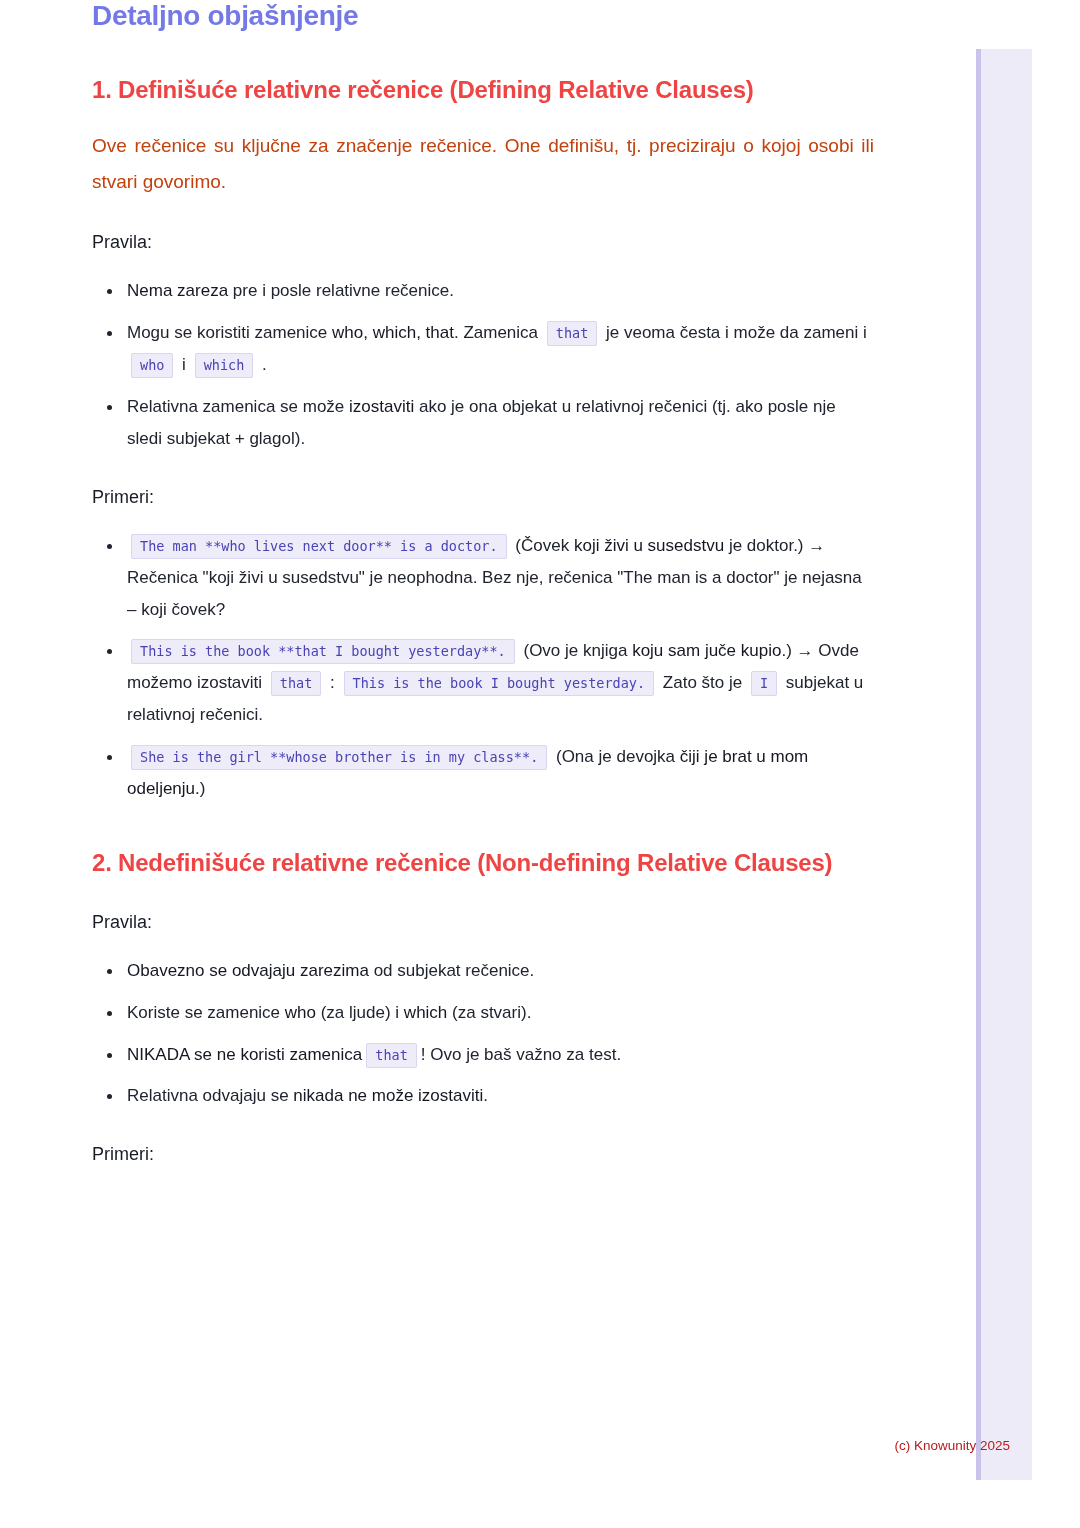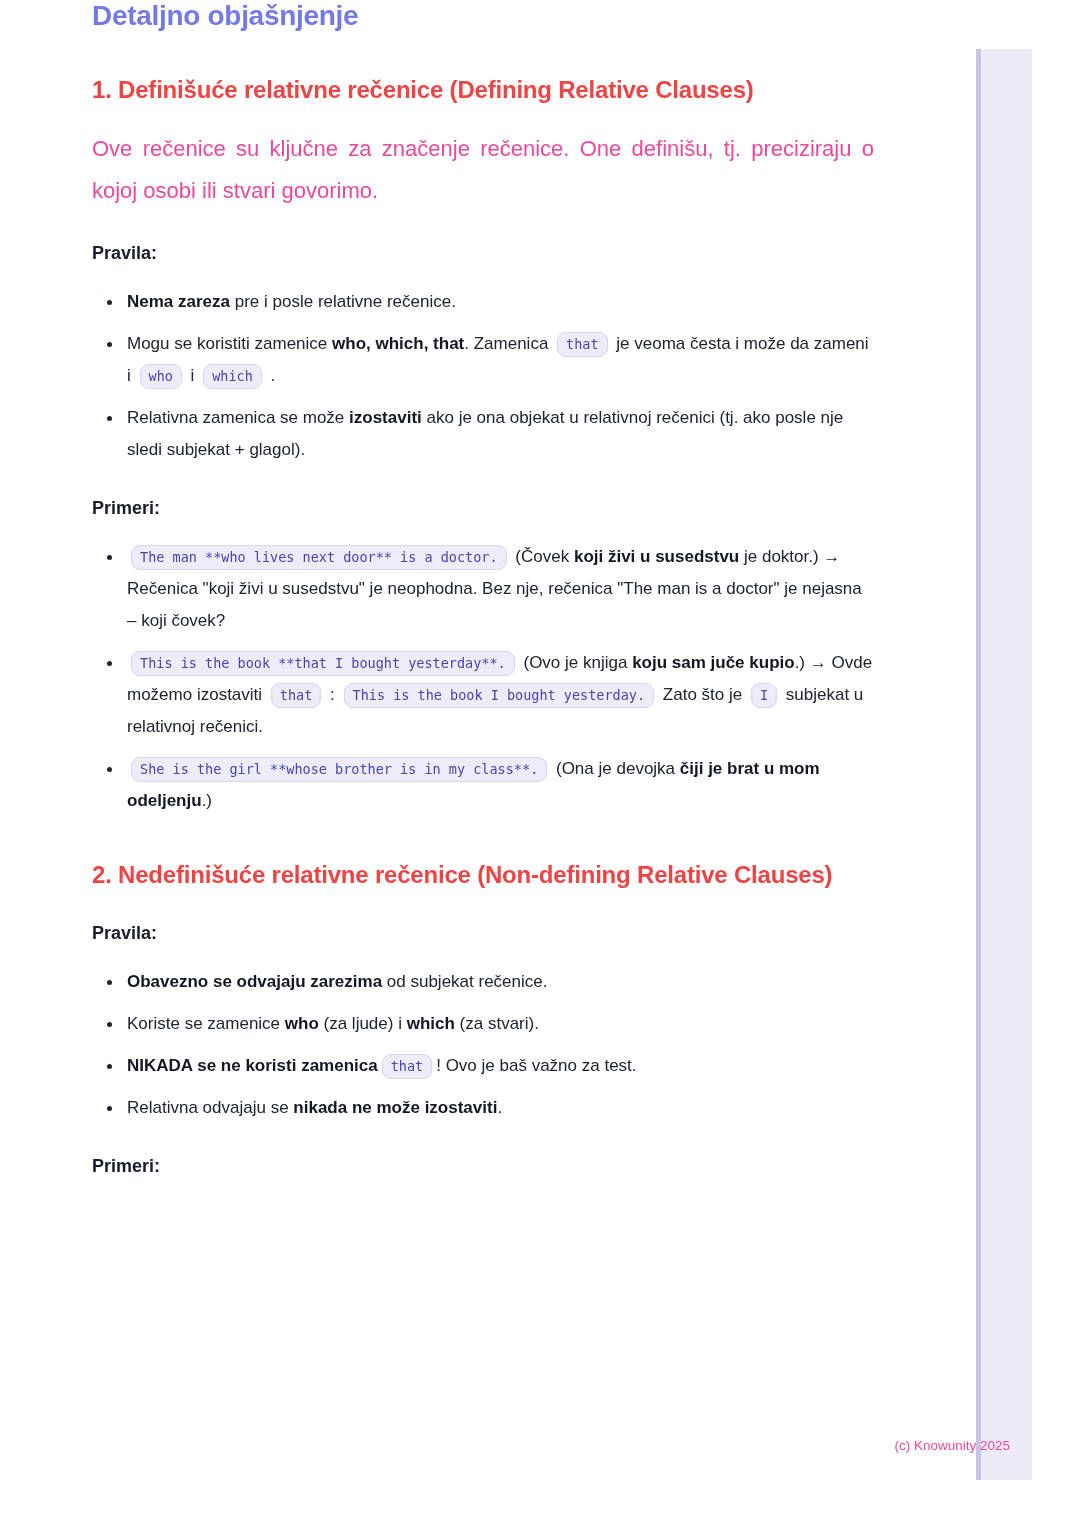--- a/index.html
+++ b/index.html
@@ -35,64 +35,64 @@
   }
   h2.section-heading {
     font-size: 24px;
     font-weight: 700;
     color: #ef4444;
     margin: 42px 0 0 0;
     line-height: 1.35;
     letter-spacing: -0.2px;
   }
   p.section-intro {
-    font-size: 22px;
+    font-size: 19px;
     line-height: 1.88;
     text-align: justify;
     margin: 22px 0 0 0;
-    color: #ec4899;
+    color: #c2410c;
   }
   p.list-label {
     font-size: 18px;
-    font-weight: 700;
+    font-weight: 400;
     color: #191d28;
     margin: 32px 0 0 0;
   }
   ul.runs-list {
     margin: 22px 0 0 0;
     padding-left: 31px;
   }
   ul.runs-list:empty { display: none; margin: 0; }
   ul.runs-list li {
     font-size: 17px;
     line-height: 1.88;
     margin-bottom: 10px;
     padding-left: 4px;
   }
   ul.runs-list li::marker { color: #20242f; font-size: 15px; }
-  strong { color: #151823; font-weight: 700; }
+  strong { color: #151823; font-weight: 400; }
   code.inline-chip {
     font-family: "DejaVu Sans Mono", monospace;
     font-size: 13.5px;
     color: #4a43b5;
     background: #edecf8;
     border: 1px solid #d9d6f1;
-    border-radius: 9px;
+    border-radius: 2px;
     padding: 3px 8px 4px 8px;
     margin: 0 4px;
     line-height: 1;
     -webkit-box-decoration-break: clone;
     box-decoration-break: clone;
   }
   .footer-credit {
     position: absolute;
     top: 1438px;
     right: 70px;
     font-size: 13.5px;
-    color: #ec4899;
+    color: #b91c1c;
     z-index: 2;
   }
 </style>
 </head>
 <body>
 
 <div class="margin-strip"></div>
 
 <div class="page">
 

